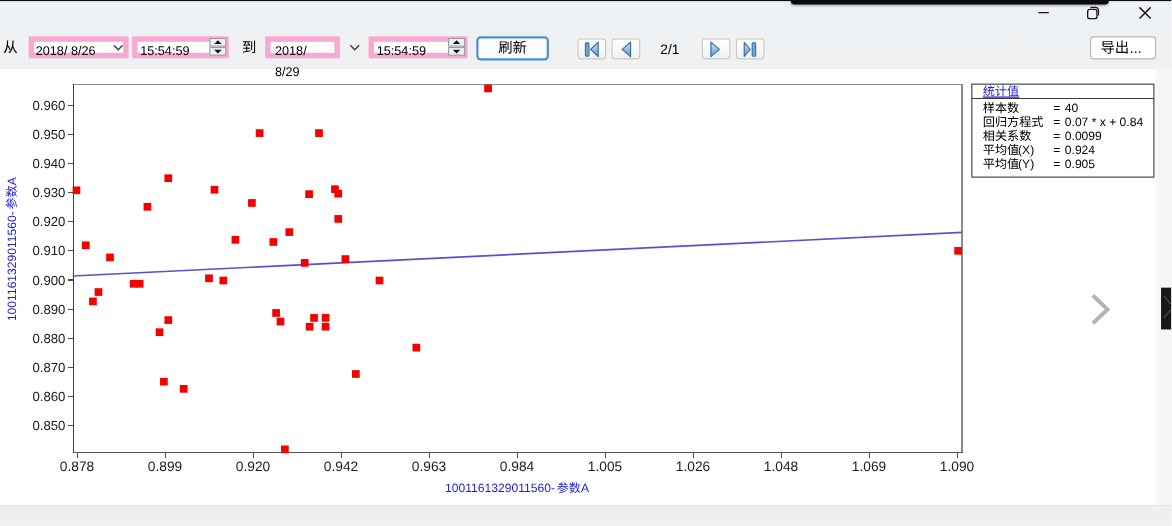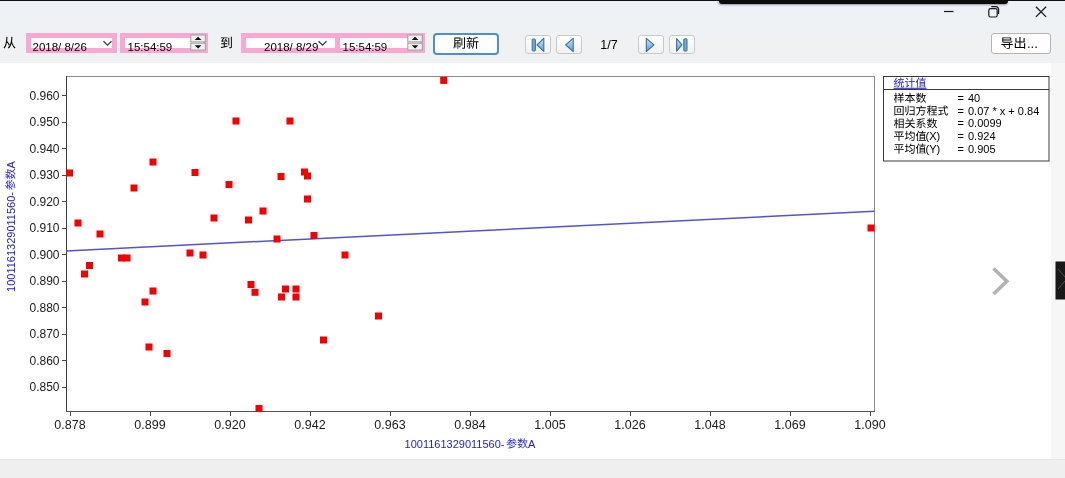--- a/index.html
+++ b/index.html
@@ -7,28 +7,28 @@
 .fld{position:absolute;top:33px;height:19.5px;background:#fff;border:5px solid #f9a8d4;font-size:11.5px;color:#000;line-height:18.5px}
 </style></head><body>
 <div id="root">
 <div class="abs" style="left:0;top:63px;width:1065px;height:396px;background:#fff"></div>
 <div class="abs" style="left:1051px;top:63px;width:14px;height:396px;background:#f6f6f6"></div>
 <div class="abs" style="left:0;top:459px;width:1065px;height:19px;background:#efefef;border-top:1px solid #e6e6e6"></div>
 <div class="abs" style="left:0;top:0;width:1065px;height:1px;background:#111"></div>
 <div class="abs" style="left:719px;top:0;width:289px;height:3.5px;background:#0c0c0c;border-radius:0 0 3px 3px;box-shadow:0 1px 2px rgba(40,50,70,.28), -1px 1px 2px rgba(40,50,70,.22)"></div>
 <div class="fld" style="left:26px;width:91px;padding-left:1.5px">2018/ 8/26</div>
 <div class="fld" style="left:120px;width:88px;padding-left:2.5px">15:54:59</div>
-<div class="fld" style="left:241px;width:99px;padding-left:18px">2018/ 8/29</div>
+<div class="fld" style="left:241px;width:68px;padding-left:4px">2018/ 8/29</div>
 <div class="fld" style="left:335px;width:90px;padding-left:2.5px">15:54:59</div>
 <div class="abs" style="left:433px;top:32.5px;width:66px;height:22px;background:#fdfdfd;border:2px solid #4a90d2;border-radius:4px"></div>
 <div class="abs" style="left:525px;top:35px;width:26px;height:19px;background:linear-gradient(#fff,#f1f1f1);border:1px solid #c9c9c9;border-radius:3px"></div>
 <div class="abs" style="left:556px;top:35px;width:26px;height:19px;background:linear-gradient(#fff,#f1f1f1);border:1px solid #c9c9c9;border-radius:3px"></div>
 <div class="abs" style="left:637.5px;top:35px;width:26px;height:19px;background:linear-gradient(#fff,#f1f1f1);border:1px solid #c9c9c9;border-radius:3px"></div>
 <div class="abs" style="left:668.5px;top:35px;width:26px;height:19px;background:linear-gradient(#fff,#f1f1f1);border:1px solid #c9c9c9;border-radius:3px"></div>
-<div class="abs" style="left:598px;top:37.5px;width:22px;text-align:center;font-size:12.5px;color:#000">1/7</div>
+<div class="abs" style="left:598px;top:37.5px;width:22px;text-align:center;font-size:12.5px;color:#000">2/1</div>
 <div class="abs" style="left:991px;top:33px;width:60px;height:20.5px;background:#fff;border:1px solid #b5b5b5;border-radius:3px"></div>
 <svg class="abs" style="left:0;top:0" width="1065" height="478" viewBox="0 0 1065 478" font-family="&quot;Liberation Sans&quot;,sans-serif">
 <rect x="66" y="76.5" width="808.5" height="335" fill="#ffffff"></rect>
       <g shape-rendering="crispEdges">
         <line x1="66" y1="76.5" x2="875" y2="76.5" stroke="#8a8a8a" stroke-width="1"></line>
         <line x1="874.5" y1="76" x2="874.5" y2="412" stroke="#8a8a8a" stroke-width="1"></line>
         <line x1="66.5" y1="76" x2="66.5" y2="412" stroke="#3f3f3f" stroke-width="1"></line>
         <line x1="66" y1="411.5" x2="875" y2="411.5" stroke="#555555" stroke-width="1"></line>
         <line x1="61.5" y1="95.5" x2="66" y2="95.5" stroke="#4a4a4a" stroke-width="1"></line>
         <line x1="61.5" y1="122.0" x2="66" y2="122.0" stroke="#4a4a4a" stroke-width="1"></line>

